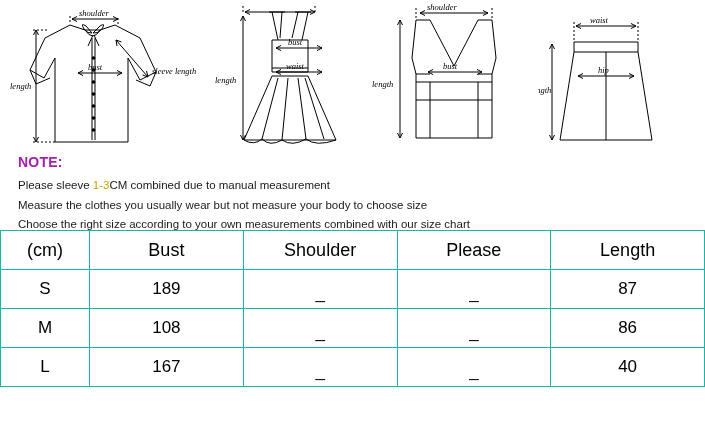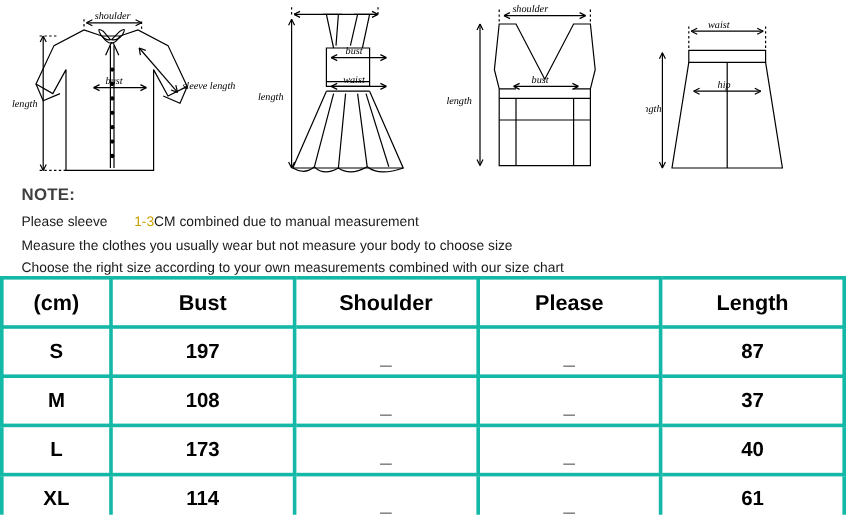--- a/index.html
+++ b/index.html
@@ -42,51 +42,51 @@
     width: 705px;
     height: 78px;
     background: #ffffff;
   }
   .note-title {
     position: absolute;
     left: 18px;
     top: 2px;
     font-size: 14px;
     font-weight: bold;
-    color: #404040;
+    color: #a21caf;
     letter-spacing: .2px;
   }
   .note-line {
     position: absolute;
     left: 18px;
     font-size: 11.5px;
     color: #1a1a1a;
     white-space: nowrap;
   }
   .note-l1 { top: 27px; }
   .note-l2 { top: 47px; }
   .note-l3 { top: 66px; }
-  .hl { color: #c8a200; margin-left: 19px; }
+  .hl { color: #c8a200; }
 
   
   .size-table {
     position: absolute;
     left: 0;
     top: 230px;
     width: 705px;
     border-collapse: collapse;
     table-layout: fixed;
   }
   .size-table th,
   .size-table td {
-    border: 3px solid #14b8a6;
+    border: 1px solid #14b8a6;
     text-align: center;
     font-size: 17px;
     color: #000000;
-    font-weight: bold;
+    font-weight: normal;
     height: 38px;
     padding: 0;
   }
   .size-table th:first-child,
   .size-table td:first-child { width: 88px; }
   .size-table th { font-size: 18px; }
   .dash {
     font-size: 15px;
     position: relative;
     top: 5px;
@@ -267,42 +267,35 @@
         <th>(cm)</th>
         <th>Bust</th>
         <th>Shoulder</th>
         <th>Please</th>
         <th>Length</th>
       </tr>
     </thead>
     <tbody>
       <tr>
         <td>S</td>
-        <td>197</td>
+        <td>189</td>
         <td class="dash">_</td>
         <td class="dash">_</td>
         <td>87</td>
       </tr>
       <tr>
         <td>M</td>
         <td>108</td>
         <td class="dash">_</td>
         <td class="dash">_</td>
-        <td>37</td>
+        <td>86</td>
       </tr>
       <tr>
         <td>L</td>
-        <td>173</td>
+        <td>167</td>
         <td class="dash">_</td>
         <td class="dash">_</td>
         <td>40</td>
-      </tr>
-      <tr>
-        <td>XL</td>
-        <td>114</td>
-        <td class="dash">_</td>
-        <td class="dash">_</td>
-        <td>61</td>
       </tr>
     </tbody>
   </table>
 
 </div>
 
 </body></html>

